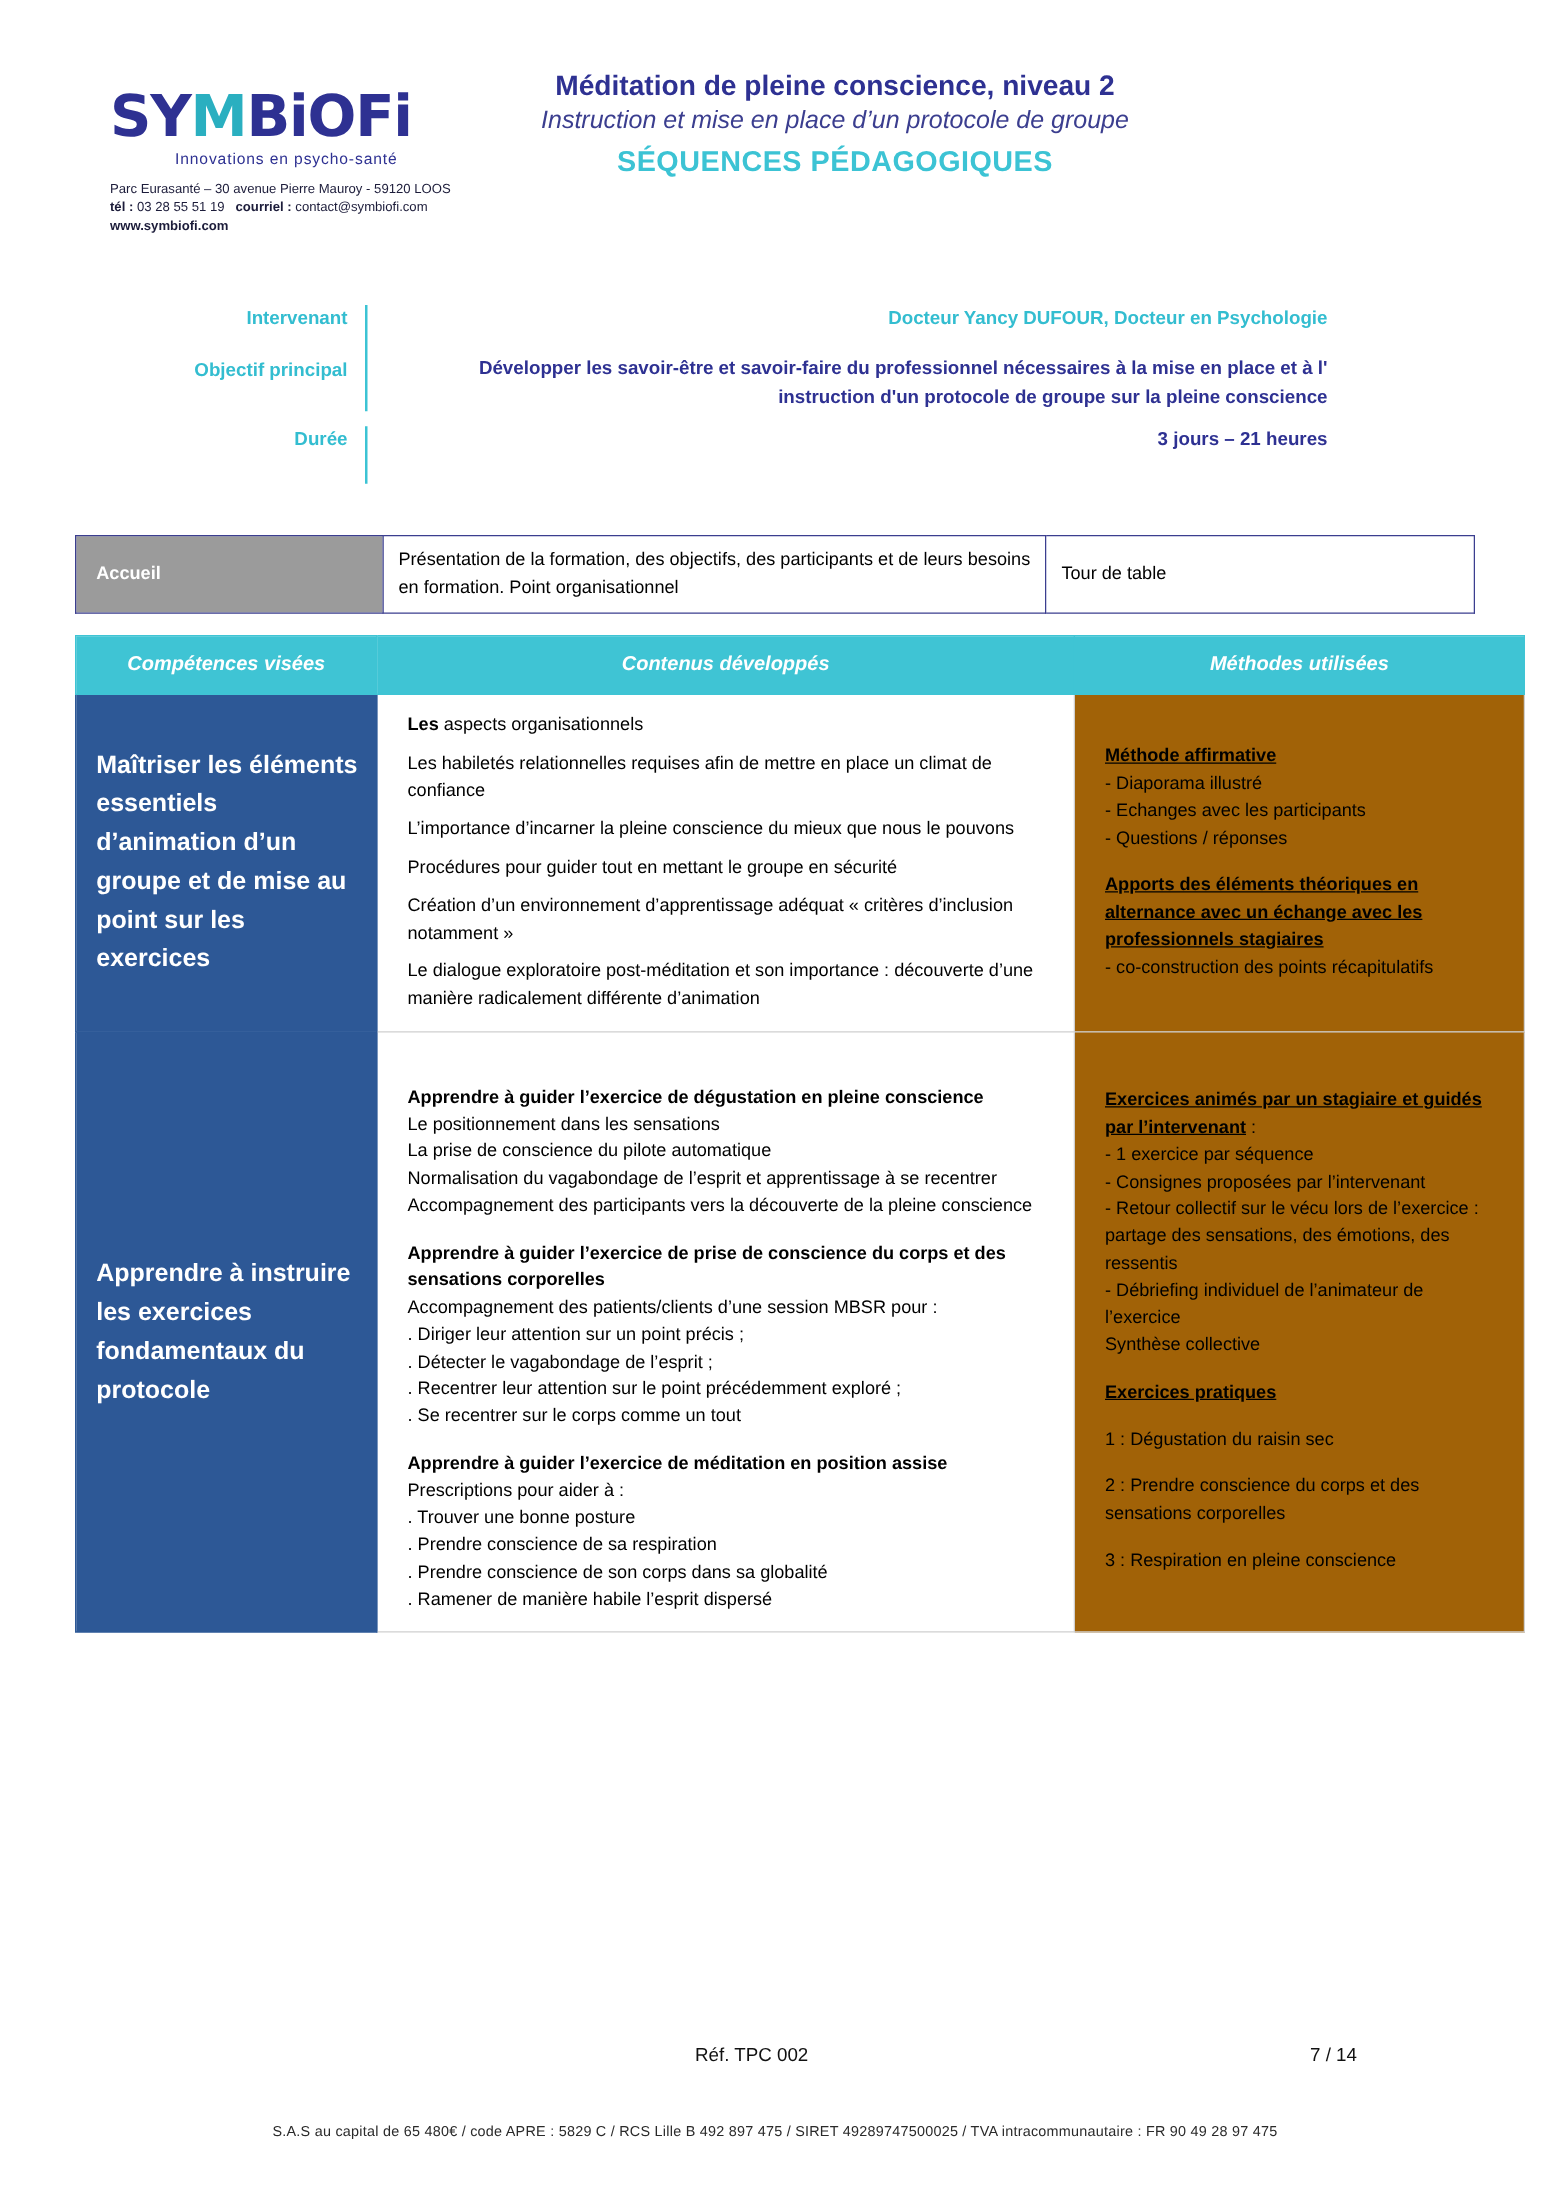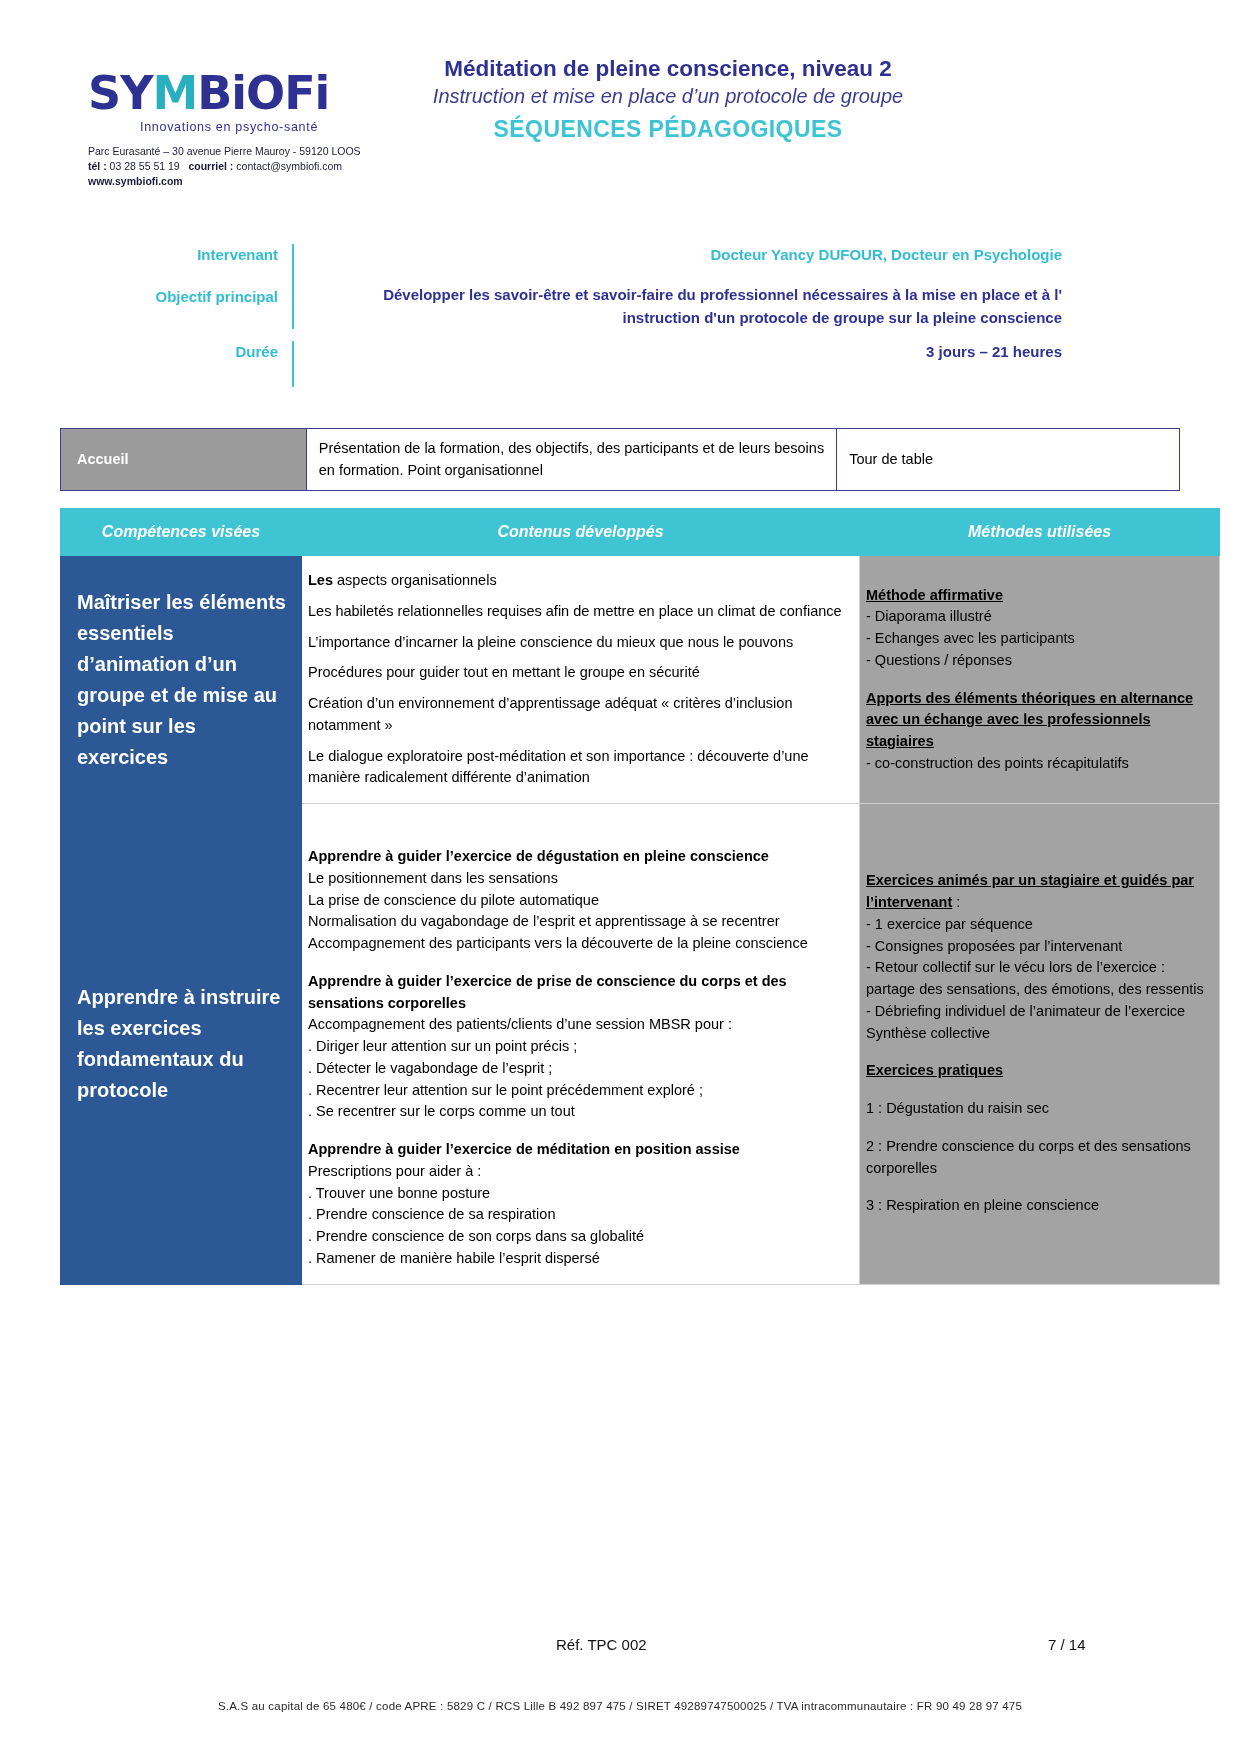--- a/index.html
+++ b/index.html
@@ -193,38 +193,38 @@
     padding: 4px 6px;
     font-style: italic;
   }
   .th-comp { width: 228px; }
   .th-cont { width: 545px; }
   .th-meth { width: 347px; }
 
   .main-table td {
     border: 1px solid #cfcfcf;
     vertical-align: top;
-    padding: 14px 6px;
+    padding: 14px 24px;
     font-size: 14.5px;
     line-height: 1.5;
     box-sizing: border-box;
   }
   td.col-comp {
     background: #2d5896;
     color: #ffffff;
     font-weight: bold;
     font-size: 20px;
     line-height: 1.55;
     vertical-align: middle;
     border: 1px solid #2d5896;
     padding-left: 16px;
     padding-right: 10px;
   }
   td.col-cont { background: #ffffff; }
-  td.col-meth { background: #a3a3a3; vertical-align: middle; }
+  td.col-meth { background: #a16207; vertical-align: middle; }
 
   .p { margin: 0 0 9px 0; }
   .p:last-child { margin-bottom: 0; }
   .p-tight { margin: 0; }
   .b { font-weight: bold; }
   .u { text-decoration: underline; font-weight: bold; }
   .spacer { height: 16px; }
 
   .row2 td.col-comp { vertical-align: middle; }
   .row2 td.col-cont { padding-top: 42px; }

